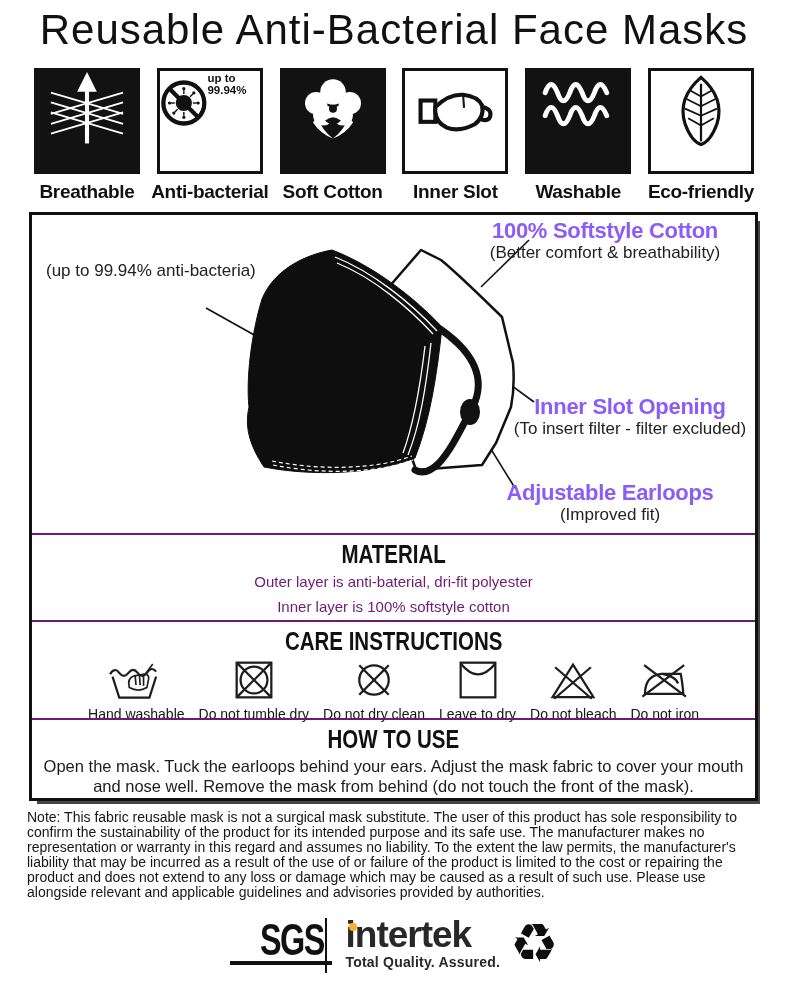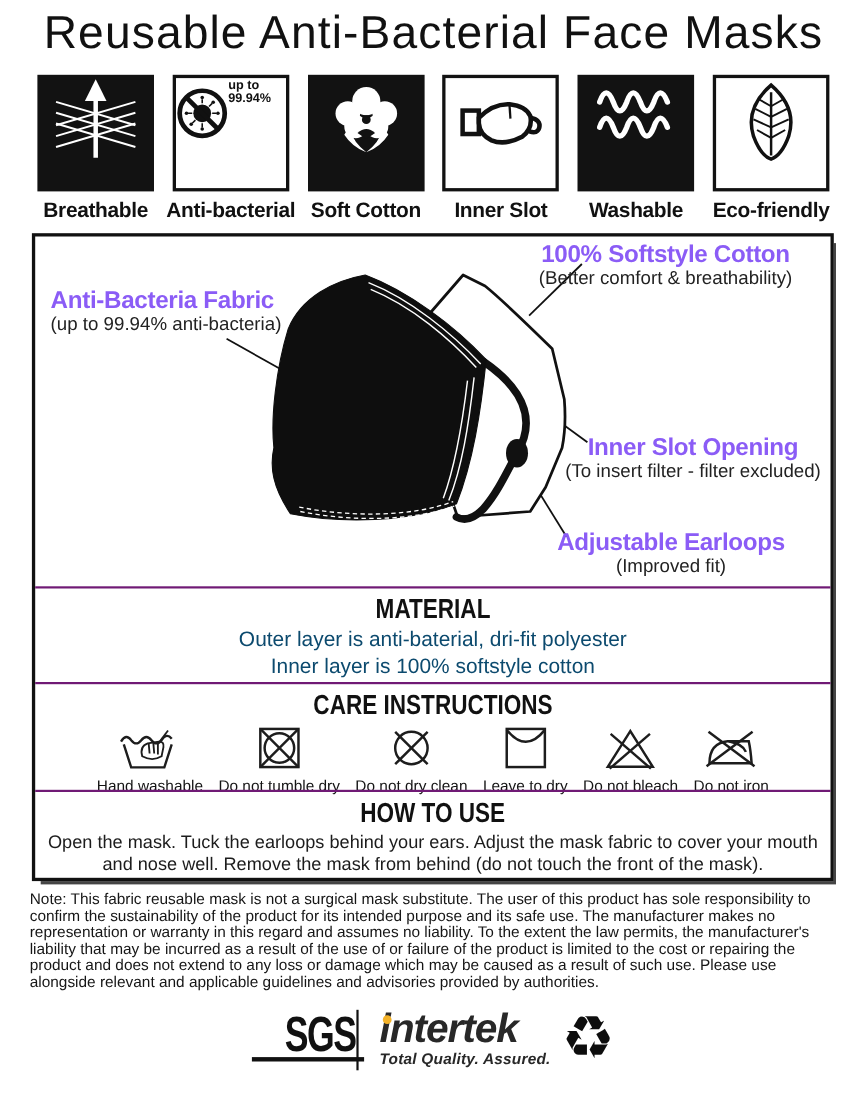--- a/index.html
+++ b/index.html
@@ -31,34 +31,34 @@
   .c-sub{font-size:17px;color:#222;line-height:19px;}
   #co-fabric{left:14px;top:46px;text-align:left;}
   #co-cotton{left:440px;top:4px;width:266px;text-align:center;}
   #co-slot{left:470px;top:180px;width:256px;text-align:center;}
   #co-earloops{left:450px;top:266px;width:256px;text-align:center;}
   .section{position:absolute;left:0;width:723px;border-top:2px solid #701a75;box-sizing:border-box;text-align:center;}
   #sec-material{top:318px;height:87px;}
   #sec-care{top:405px;height:98px;}
   #sec-how{top:503px;height:81px;}
   .section-h{display:inline-block;font-weight:700;font-size:25px;transform:scaleX(0.82);margin-top:5px;color:#111;letter-spacing:0;}
-  .material-line{font-size:19px;line-height:25px;color:#0c4a6e;}
+  .material-line{font-size:15px;line-height:25px;color:#701a75;}
   .care-row{display:flex;justify-content:center;align-items:flex-end;gap:14px;margin-top:1px;}
   .care-item{display:flex;flex-direction:column;align-items:center;}
   .care-label{font-size:14px;margin-top:3px;white-space:nowrap;color:#141414;}
   .how-body{font-size:16.5px;line-height:20px;width:708px;margin:2px auto 0;text-align:center;color:#1c1c1c;}
   
   .note{position:absolute;top:810px;left:27px;width:737px;font-size:14px;line-height:14.9px;color:#161616;text-align:left;}
   
   .footer{position:absolute;top:916px;left:0;width:100%;display:flex;justify-content:center;align-items:flex-start;gap:10px;}
   .sgs{position:relative;width:106px;height:58px;}
   .sgs-text{position:absolute;right:12px;top:-2px;font-size:45px;font-weight:700;letter-spacing:-2px;color:#111;transform:scaleX(0.72);transform-origin:right center;}
   .sgs-hline{position:absolute;left:0;right:4px;top:45px;height:4px;background:#111;}
   .sgs-vline{position:absolute;right:9px;top:2px;width:2px;height:55px;background:#111;}
-  .intertek{position:relative;text-align:left;font-style:italic;}
+  .intertek{position:relative;text-align:left;}
   .intertek-word{font-size:37px;font-weight:700;letter-spacing:-1px;color:#282828;line-height:38px;position:relative;}
   .intertek-dot{position:absolute;left:3px;top:7px;width:8px;height:8px;border-radius:50%;z-index:2;}
   .intertek-tagline{font-size:14px;font-weight:700;color:#282828;margin-top:0;letter-spacing:0.2px;}
   .recycle{font-family:"DejaVu Sans",sans-serif;font-size:54px;line-height:56px;color:#0d0d0d;}
   svg{display:block;}
 </style>
 </head>
 <body>
 
 <div class="page-title">Reusable Anti-Bacterial Face Masks</div>
@@ -205,21 +205,20 @@
       </g>
       <g fill="none" stroke="#fff" stroke-width="1.2" stroke-dasharray="4 3">
         <path d="M240,246 C290,256 345,254 380,241"></path>
         <path d="M241,250 C291,260 346,258 381,245"></path>
       </g>
 
       <ellipse cx="438" cy="197" rx="10" ry="13" fill="#111"></ellipse>
     </svg>
 
     <div class="callout" id="co-fabric">
-      <div class="c-title">Anti-Bacteria Fabric</div>
       <div class="c-sub">(up to 99.94% anti-bacteria)</div>
     </div>
     <div class="callout" id="co-cotton">
       <div class="c-title">100% Softstyle Cotton</div>
       <div class="c-sub">(Better comfort &amp; breathability)</div>
     </div>
     <div class="callout" id="co-slot">
       <div class="c-title">Inner Slot Opening</div>
       <div class="c-sub">(To insert filter - filter excluded)</div>
     </div>

